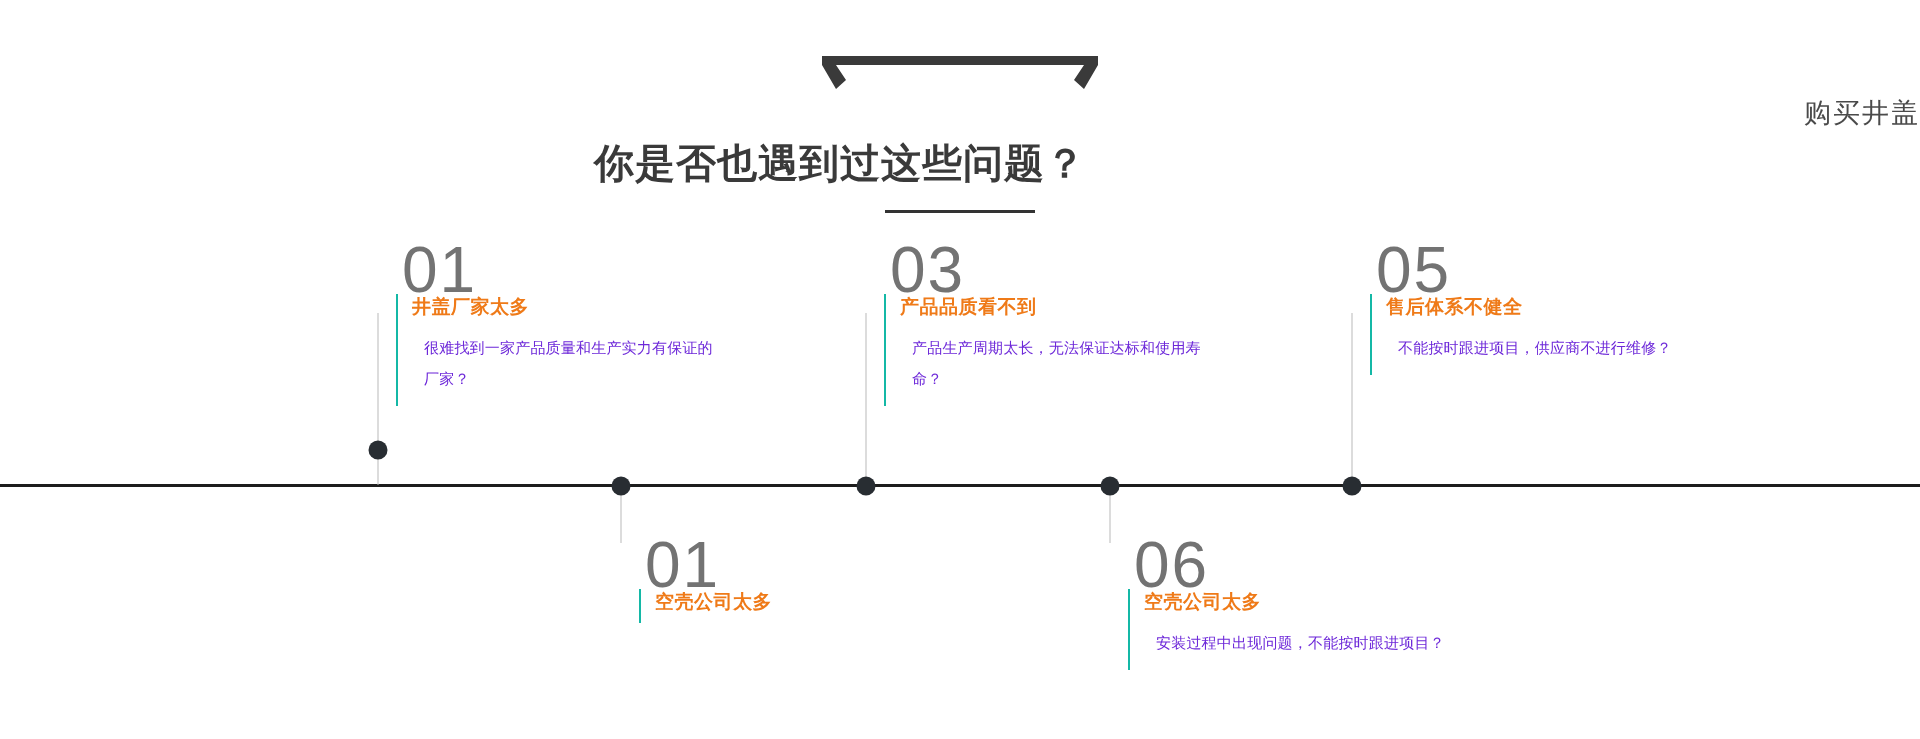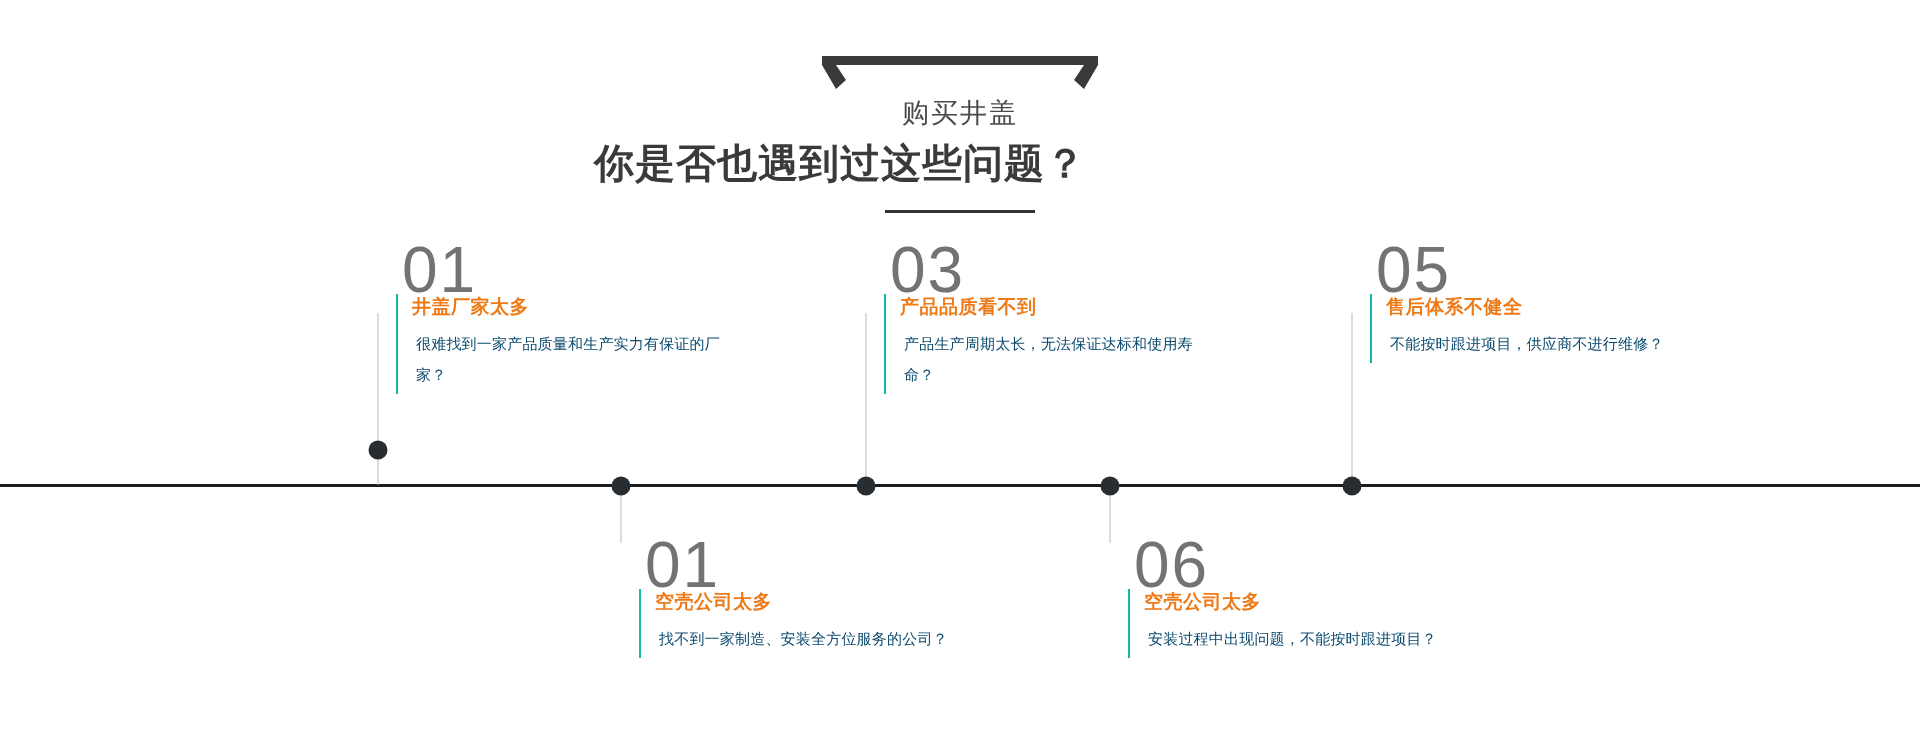--- a/index.html
+++ b/index.html
@@ -40,21 +40,21 @@
     height: 34px;
     overflow: hidden;
   }
   .header-bracket svg { display: block; }
 
   .header-sub {
     position: absolute;
     left: 0;
     top: 96px;
     width: 1920px;
-    text-align: center;
+    text-align: right;
     font-size: 27px;
     line-height: 34px;
     letter-spacing: 2px;
     color: #4a4a4a;
     font-weight: 400;
   }
   .header-title {
     position: absolute;
     left: 0;
     top: 137px;
@@ -127,22 +127,22 @@
     line-height: 26px;
     font-weight: 700;
     color: #ef7a18;
     letter-spacing: 0.5px;
     margin: 0 0 8px 0;
     white-space: nowrap;
   }
   .item-desc {
     font-size: 15px;
     line-height: 31px;
-    color: #0c4a6e;
-    margin: 4px;
+    color: #6d28d9;
+    margin: 12px;
     letter-spacing: 0.2px;
   }
 
   
   .item.above .ghost-num { top: 0; }
   .item.above .item-body { top: 62px; }
 
   
   .item.below .ghost-num { top: 0; }
   .item.below .item-body { top: 62px; }
@@ -178,21 +178,20 @@
           <div class="item-title">井盖厂家太多</div>
           <div class="item-desc">很难找到一家产品质量和生产实力有保证的厂家？</div>
         </div>
       </div>
       <div class="stem" style="left: 621px; top: 485px; height: 58px;"></div>
       <div class="dot" style="left: 621px; top: 486px;"></div>
       <div class="item below" style="left: 639px; top: 527px;">
         <div class="ghost-num">01</div>
         <div class="item-body">
           <div class="item-title">空壳公司太多</div>
-          <div class="item-desc">找不到一家制造、安装全方位服务的公司？</div>
         </div>
       </div>
       <div class="stem" style="left: 866px; top: 313px; height: 172px;"></div>
       <div class="dot" style="left: 866px; top: 486px;"></div>
       <div class="item above" style="left: 884px; top: 232px;">
         <div class="ghost-num">03</div>
         <div class="item-body">
           <div class="item-title">产品品质看不到</div>
           <div class="item-desc">产品生产周期太长，无法保证达标和使用寿命？</div>
         </div>

